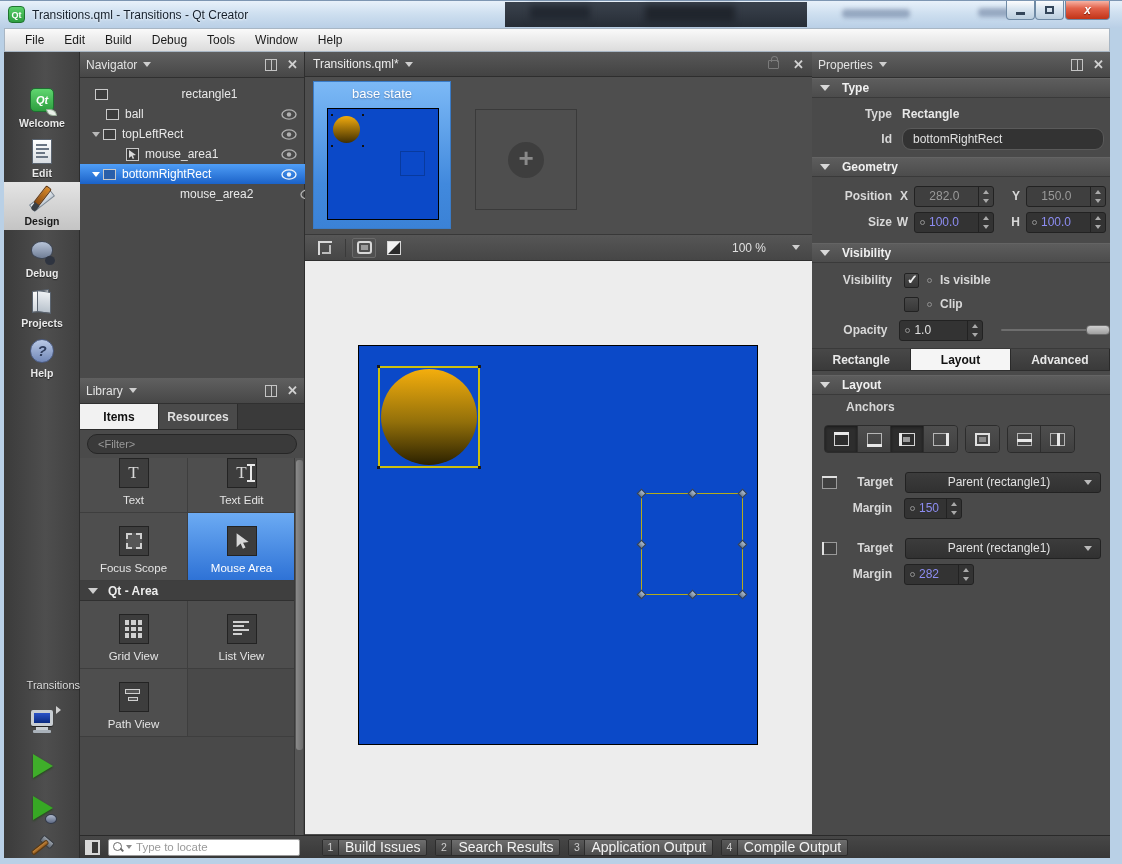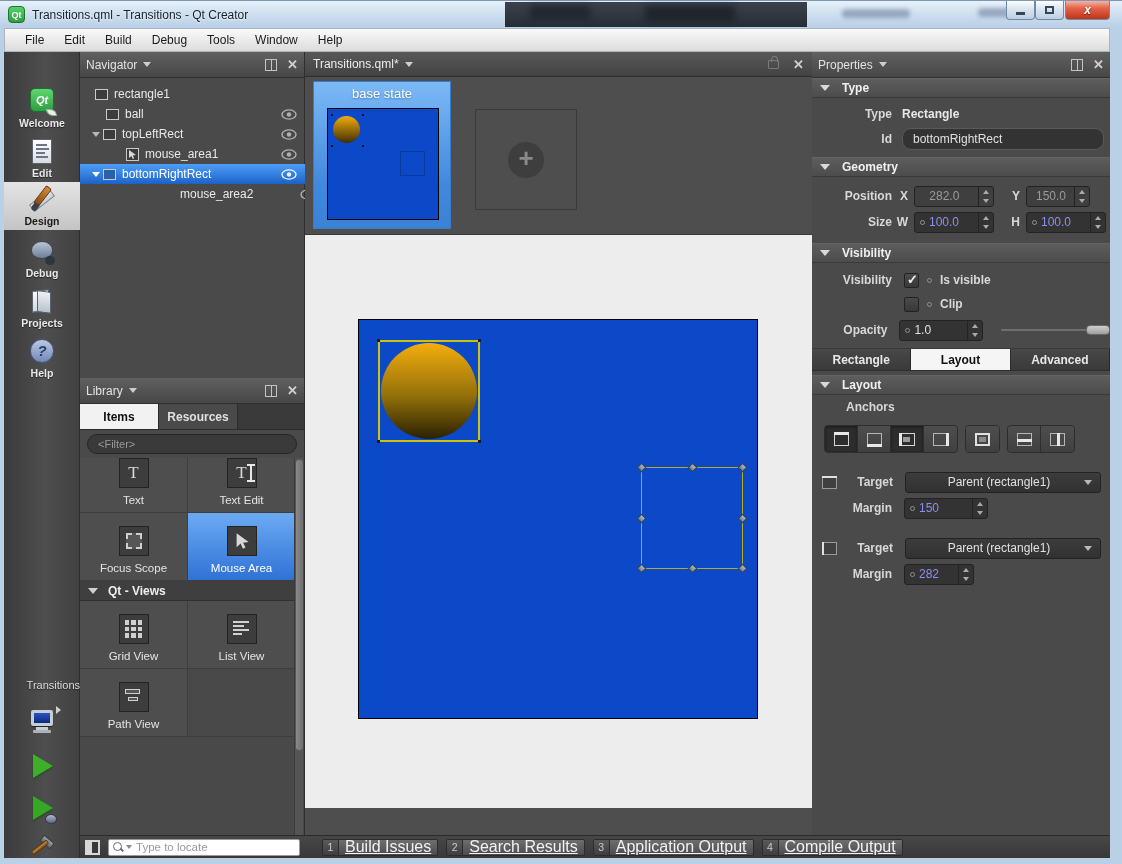--- a/index.html
+++ b/index.html
@@ -259,21 +259,21 @@
   .locator input { border:none; outline:none; font-size:11.5px; color:#333; width:140px; background:transparent;}
   .locator input::placeholder { color:#9a9a9a; }
   .mag { width:11px; height:11px; position:relative; margin-right:2px; }
   .mag::before { content:""; position:absolute; left:0; top:0; width:7px; height:7px; border:1.5px solid #6a6a6a; border-radius:50%;}
   .mag::after { content:""; position:absolute; left:7px; top:7px; width:4px; height:1.5px; background:#6a6a6a; transform:rotate(45deg);}
   .mag-dd { width:0; height:0; border-top:4px solid #8a8a8a; border-left:3px solid transparent; border-right:3px solid transparent; margin-right:4px;}
   .pane-btn { display:flex; align-items:center; height:17px; background:linear-gradient(#6e6e6e,#4c4c4c);
     border:1px solid #2c2c2c; border-radius:2px; margin-right:8px; overflow:hidden; }
   .pane-num { width:16px; height:100%; background:linear-gradient(#5a5a5a,#3e3e3e); border-right:1px solid #2c2c2c;
     color:#ccc; font-size:10.5px; display:flex; align-items:center; justify-content:center; }
-  .pane-label { color:#f2f2f2; font-size:16px; padding:0 6px; white-space:nowrap;text-decoration:underline; }
+  .pane-label { color:#f2f2f2; font-size:14px; padding:0 6px; white-space:nowrap; }
 </style>
 </head>
 <body>
 
 <div class="window">
 
   <div class="abs titlebar">
     <div class="abs glass-dark">
         <i class="streak1"></i>
         <i class="streak2"></i>
@@ -384,21 +384,21 @@
     <div class="phead">
       <span class="combo-zone">
         <span class="ptitle">Navigator</span>
         <span class="caret"></span>
       </span>
       <span class="spacer"></span>
       <span class="split-ico"></span>
       <span class="x-ico"></span>
     </div>
     <div class="tree">
-      <div class="trow" style="top:6px;">
+      <div class="trow" style="top:6px;text-align:center;">
         <span style="width:4px;"></span>
           <span class="t-exp hidden"></span>
           <span class="t-rect"></span>
         <span class="tlabel">rectangle1</span>
       </div>
       <div class="trow" style="top:26px;">
         <span style="width:26px;"></span>
           <span class="t-rect"></span>
         <span class="tlabel">ball</span>
         <svg class="t-eye" viewBox="0 0 16 11">
@@ -493,21 +493,21 @@
             <span class="cico">
               <svg width="20" height="20" viewBox="0 0 13 13">
                   <path d="M3 1.5 L3 10.5 L5.6 8.2 L7.1 11.6 L8.8 10.8 L7.2 7.6 L10.8 7.2 Z" fill="#d8d8d8"></path>
                 </svg>
             </span>
             <span class="clabel">Mouse Area</span>
           </div>
         </div>
         <div class="sect">
           <span class="s-caret"></span>
-          <span class="s-title">Qt - Views</span>
+          <span class="s-title">Qt - Area</span>
         </div>
         <div class="lrow" style="height:68px;">
           <div class="cell">
             <span class="cico">
                 <span class="grid9">
                   <i></i>
                   <i></i>
                   <i></i>
                   <i></i>
                   <i></i>
@@ -572,20 +572,36 @@
           <i class="st-dot" style="left:3px;top:36px;"></i>
             <i class="st-dot" style="left:34px;top:36px;"></i>
           <i class="st-rect"></i>
         </div>
       </div>
       <div class="state-new">
         <span class="plus-circle"></span>
       </div>
     </div>
 
+    <div class="formbar">
+      <span class="tool-btn">
+          <i class="snap-ico"></i>
+        </span>
+      <span class="tsep"></span>
+      <span class="tool-btn boxed">
+          <i class="bound-ico"></i>
+        </span>
+      <span class="tool-btn">
+          <i class="contrast-ico"></i>
+        </span>
+      <span class="zoom-box">
+        <span class="zoom-text">100 %</span>
+        <span class="caret" style="margin:0 4px 0 0;"></span>
+      </span>
+    </div>
 
     <div class="canvas">
       <div class="root-rect">
         <div class="tl-rect">
           <i class="ball"></i>
           <i class="corner" style="left:-3px;top:-3px;"></i>
             <i class="corner" style="right:-3px;top:-3px;"></i>
           <i class="corner" style="left:-3px;bottom:-3px;"></i>
             <i class="corner" style="right:-3px;bottom:-3px;"></i>
         </div>
@@ -635,21 +651,21 @@
       <span class="plabel" style="width:80px;">Position</span>
       <span class="plabel" style="width:16px;">X</span>
       <span class="spin disabled" style="width:80px;margin-left:6px;">
         <span class="num" style="margin:0 auto;">282.0</span>
         <span class="spin-btns">
             <b class="up"></b>
             <b class="dn"></b>
           </span>
       </span>
       <span class="plabel" style="width:26px;">Y</span>
-      <span class="spin disabled" style="width:64px;margin-left:6px;">
+      <span class="spin disabled" style="width:80px;margin-left:6px;">
         <span class="num" style="margin:0 auto;">150.0</span>
         <span class="spin-btns">
             <b class="up"></b>
             <b class="dn"></b>
           </span>
       </span>
     </div>
     <div class="prow" style="height:26px;">
       <span class="plabel" style="width:80px;">Size</span>
       <span class="plabel" style="width:16px;">W</span>
@@ -750,21 +766,21 @@
     <div class="prow" style="height:26px;margin-top:16px;">
       <span class="tgt-ico top" style="margin-left:10px;"></span>
       <span class="plabel" style="width:48px;margin-left:8px;">Target</span>
       <span class="dropdown" style="width:196px;margin-left:12px;">
         <span class="dtext">Parent (rectangle1)</span>
         <span class="dd-arrow"></span>
       </span>
     </div>
     <div class="prow" style="height:26px;">
       <span class="plabel" style="width:66px;margin-left:14px;">Margin</span>
-      <span class="spin" style="width:84px;margin-left:12px;">
+      <span class="spin" style="width:58px;margin-left:12px;">
         <span class="dot"></span>
         <span class="num">150</span>
         <span class="spin-btns">
             <b class="up"></b>
             <b class="dn"></b>
           </span>
       </span>
     </div>
 
     <div class="prow" style="height:26px;margin-top:14px;">

